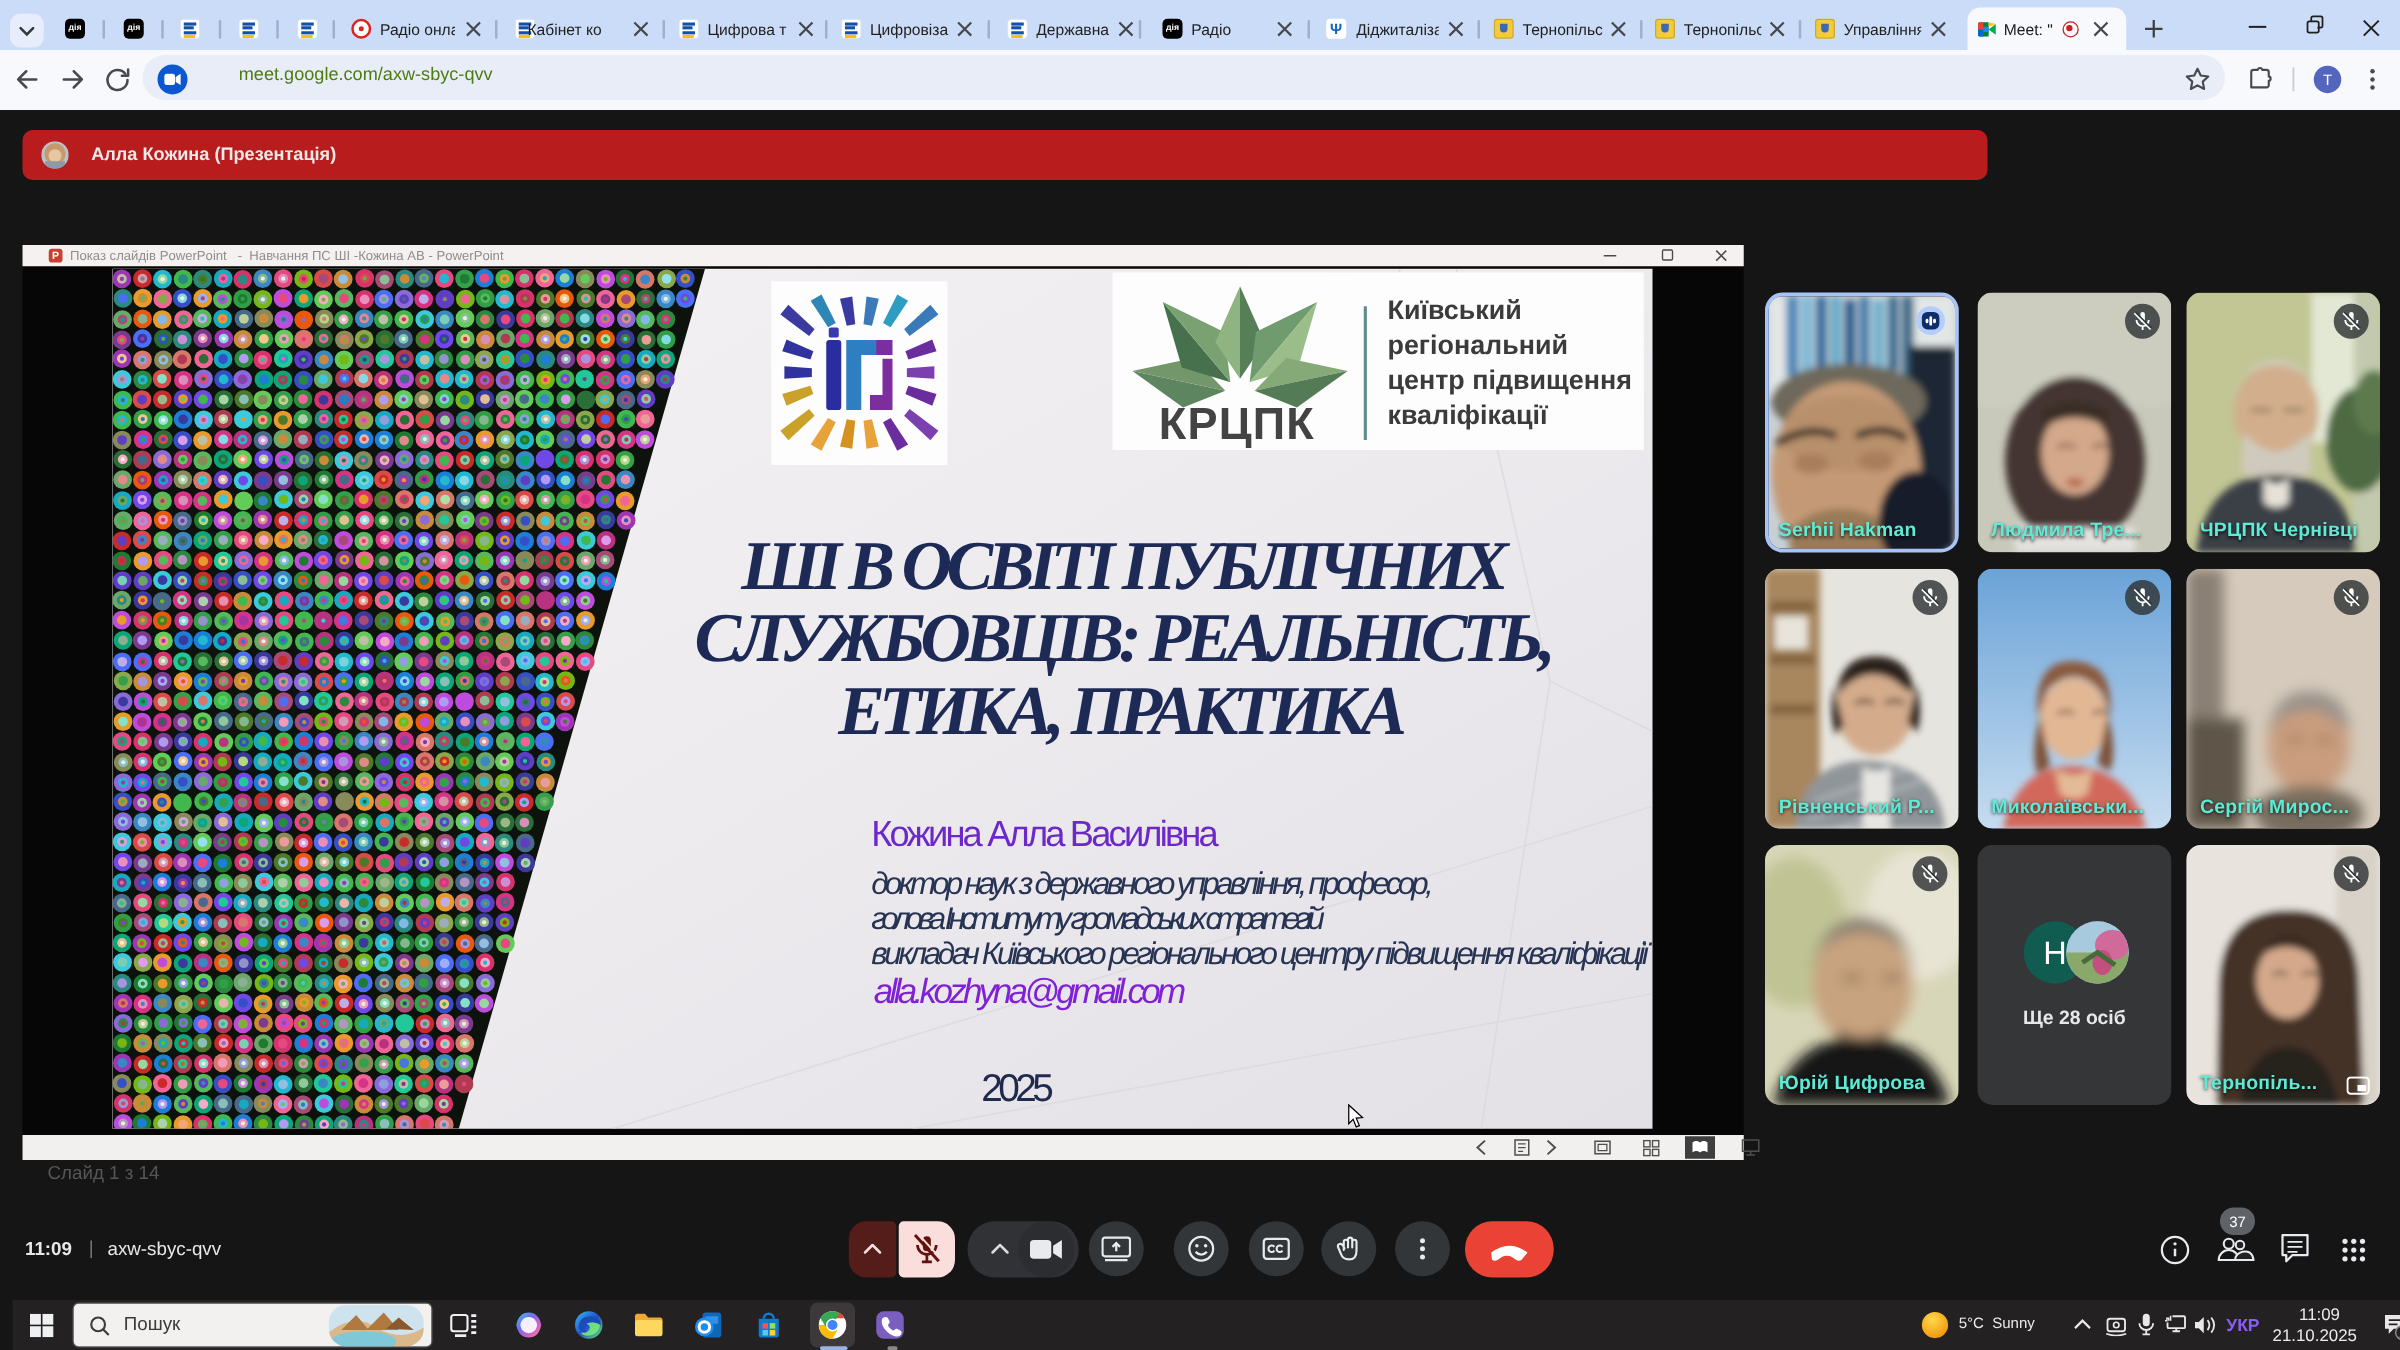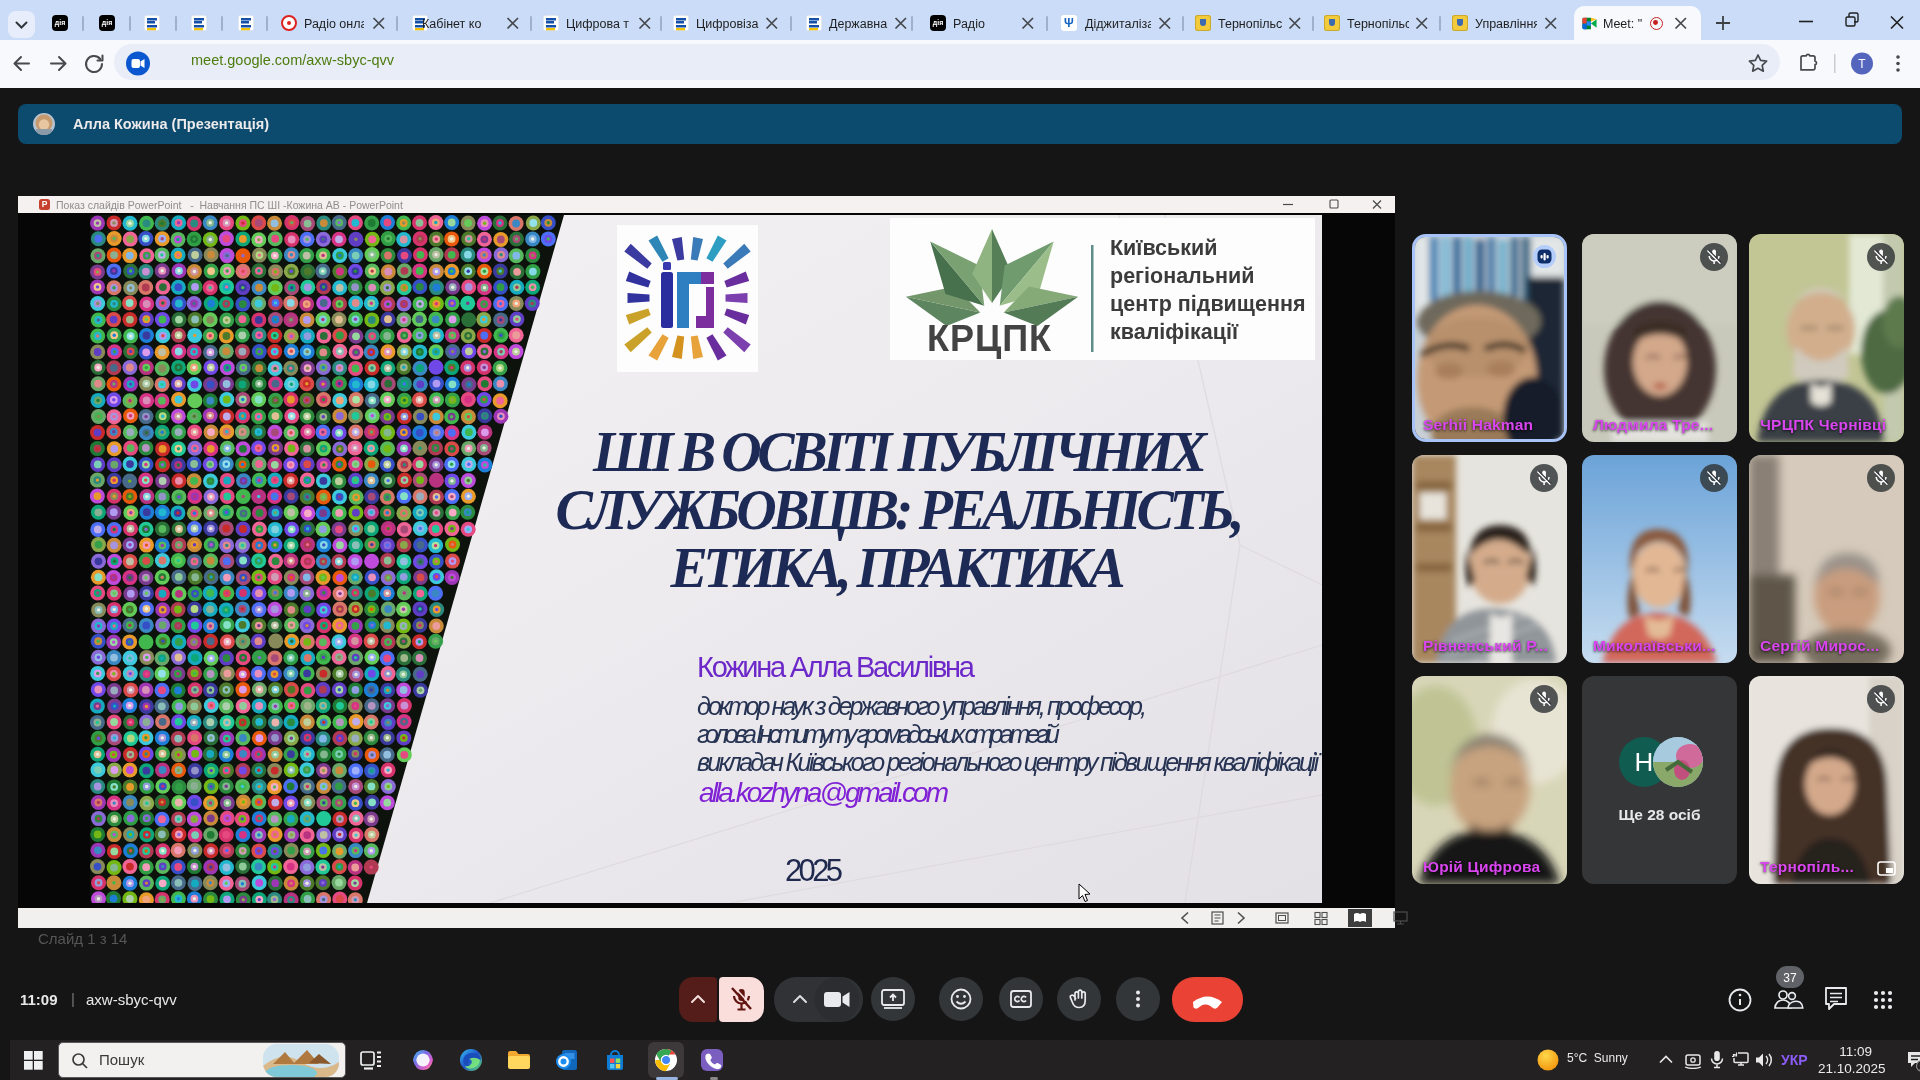--- a/index.html
+++ b/index.html
@@ -18,32 +18,32 @@
   .tryz { background:#fff; border-radius:3px; }
   .tryz::after { content:"Ψ"; position:absolute; left:3px; top:1px; font-size:12px; color:#1565c0; font-weight:bold; }
   .shld { background:#f2ca3a; border-radius:3px; box-shadow:0 0 0 1px #caa92c inset; }
   .shld::after { content:""; position:absolute; left:5px; top:4px; width:6px; height:7px; background:#3c6ab0; border-radius:0 0 3px 3px; }
   #activetab { position:absolute; left:1574px; top:6px; width:127px; height:34px; background:#f7f9fd; border-radius:10px 10px 0 0; }
   
   #toolbar { position:absolute; left:0; top:40px; width:1920px; height:48px; background:#f7f9fd; }
   #urlpill { position:absolute; left:114px; top:4px; width:1666px; height:36px; border-radius:18px; background:#e9edf8; }
   #urltext { position:absolute; left:158px; top:12px; font-size:14.5px; color:#4d7c0f;margin-left:33px; }
   
-  #banner { position:absolute; left:18px; top:104px; width:1884px; height:40px; background:#0c4a6e; border-radius:8px; }
+  #banner { position:absolute; left:18px; top:104px; width:1572px; height:40px; background:#b91c1c; border-radius:8px; }
   #bname { position:absolute; left:55px; top:12px; color:#eceaea; font-size:14.5px; font-weight:bold; }
   
   #ppt { position:absolute; left:18px; top:196px; width:1377px; height:732px; background:#060606; }
   #ppttitle { position:absolute; left:0; top:0; width:1377px; height:17px; background:#f4f1f0; }
   #ptxt { position:absolute; left:38px; top:3px; font-size:10.5px; color:#908d8c; }
   #slide { position:absolute; left:72px; top:19px; width:1232px; height:688px; background:linear-gradient(150deg,#f4f2f4 0%,#edebee 50%,#e3e0e6 100%); overflow:hidden; }
   #pptstatus { position:absolute; left:0; top:712px; width:1377px; height:20px; background:#f1f0ef; }
   
   .tile { position:absolute; width:155px; height:208px; border-radius:12px; overflow:hidden; background:#222; }
   .tile svg { position:absolute; left:0; top:0; }
-  .tname { position:absolute; left:11px; bottom:8px; color:#d946ef; font-size:15.5px; font-weight:bold; text-shadow:0 1px 3px rgba(0,0,0,.8); white-space:nowrap; letter-spacing:.2px; }
+  .tname { position:absolute; left:11px; bottom:8px; color:#5eead4; font-size:15.5px; font-weight:bold; text-shadow:0 1px 3px rgba(0,0,0,.8); white-space:nowrap; letter-spacing:.2px; }
   .mico { position:absolute; top:9px; right:9px; width:28px; height:28px; border-radius:50%; background:rgba(48,52,54,.82); }
   .mico svg { position:absolute; left:5px; top:5px; }
   
   .cbtn { position:absolute; top:977px; width:44px; height:44px; border-radius:50%; background:#333639; }
   .cbtn svg { position:absolute; left:10px; top:10px; }
   #ctime { position:absolute; left:20px; top:991px; color:#e8e8e8; font-size:15px; font-weight:bold; }
   #ccode { position:absolute; left:86px; top:991px; color:#e8e8e8; font-size:15px; }
   #csep { position:absolute; left:71px; top:990px; color:#777; font-size:15px; }
   
   #taskbar { position:absolute; left:10px; top:1040px; width:1920px; height:40px; background:#232122; }

